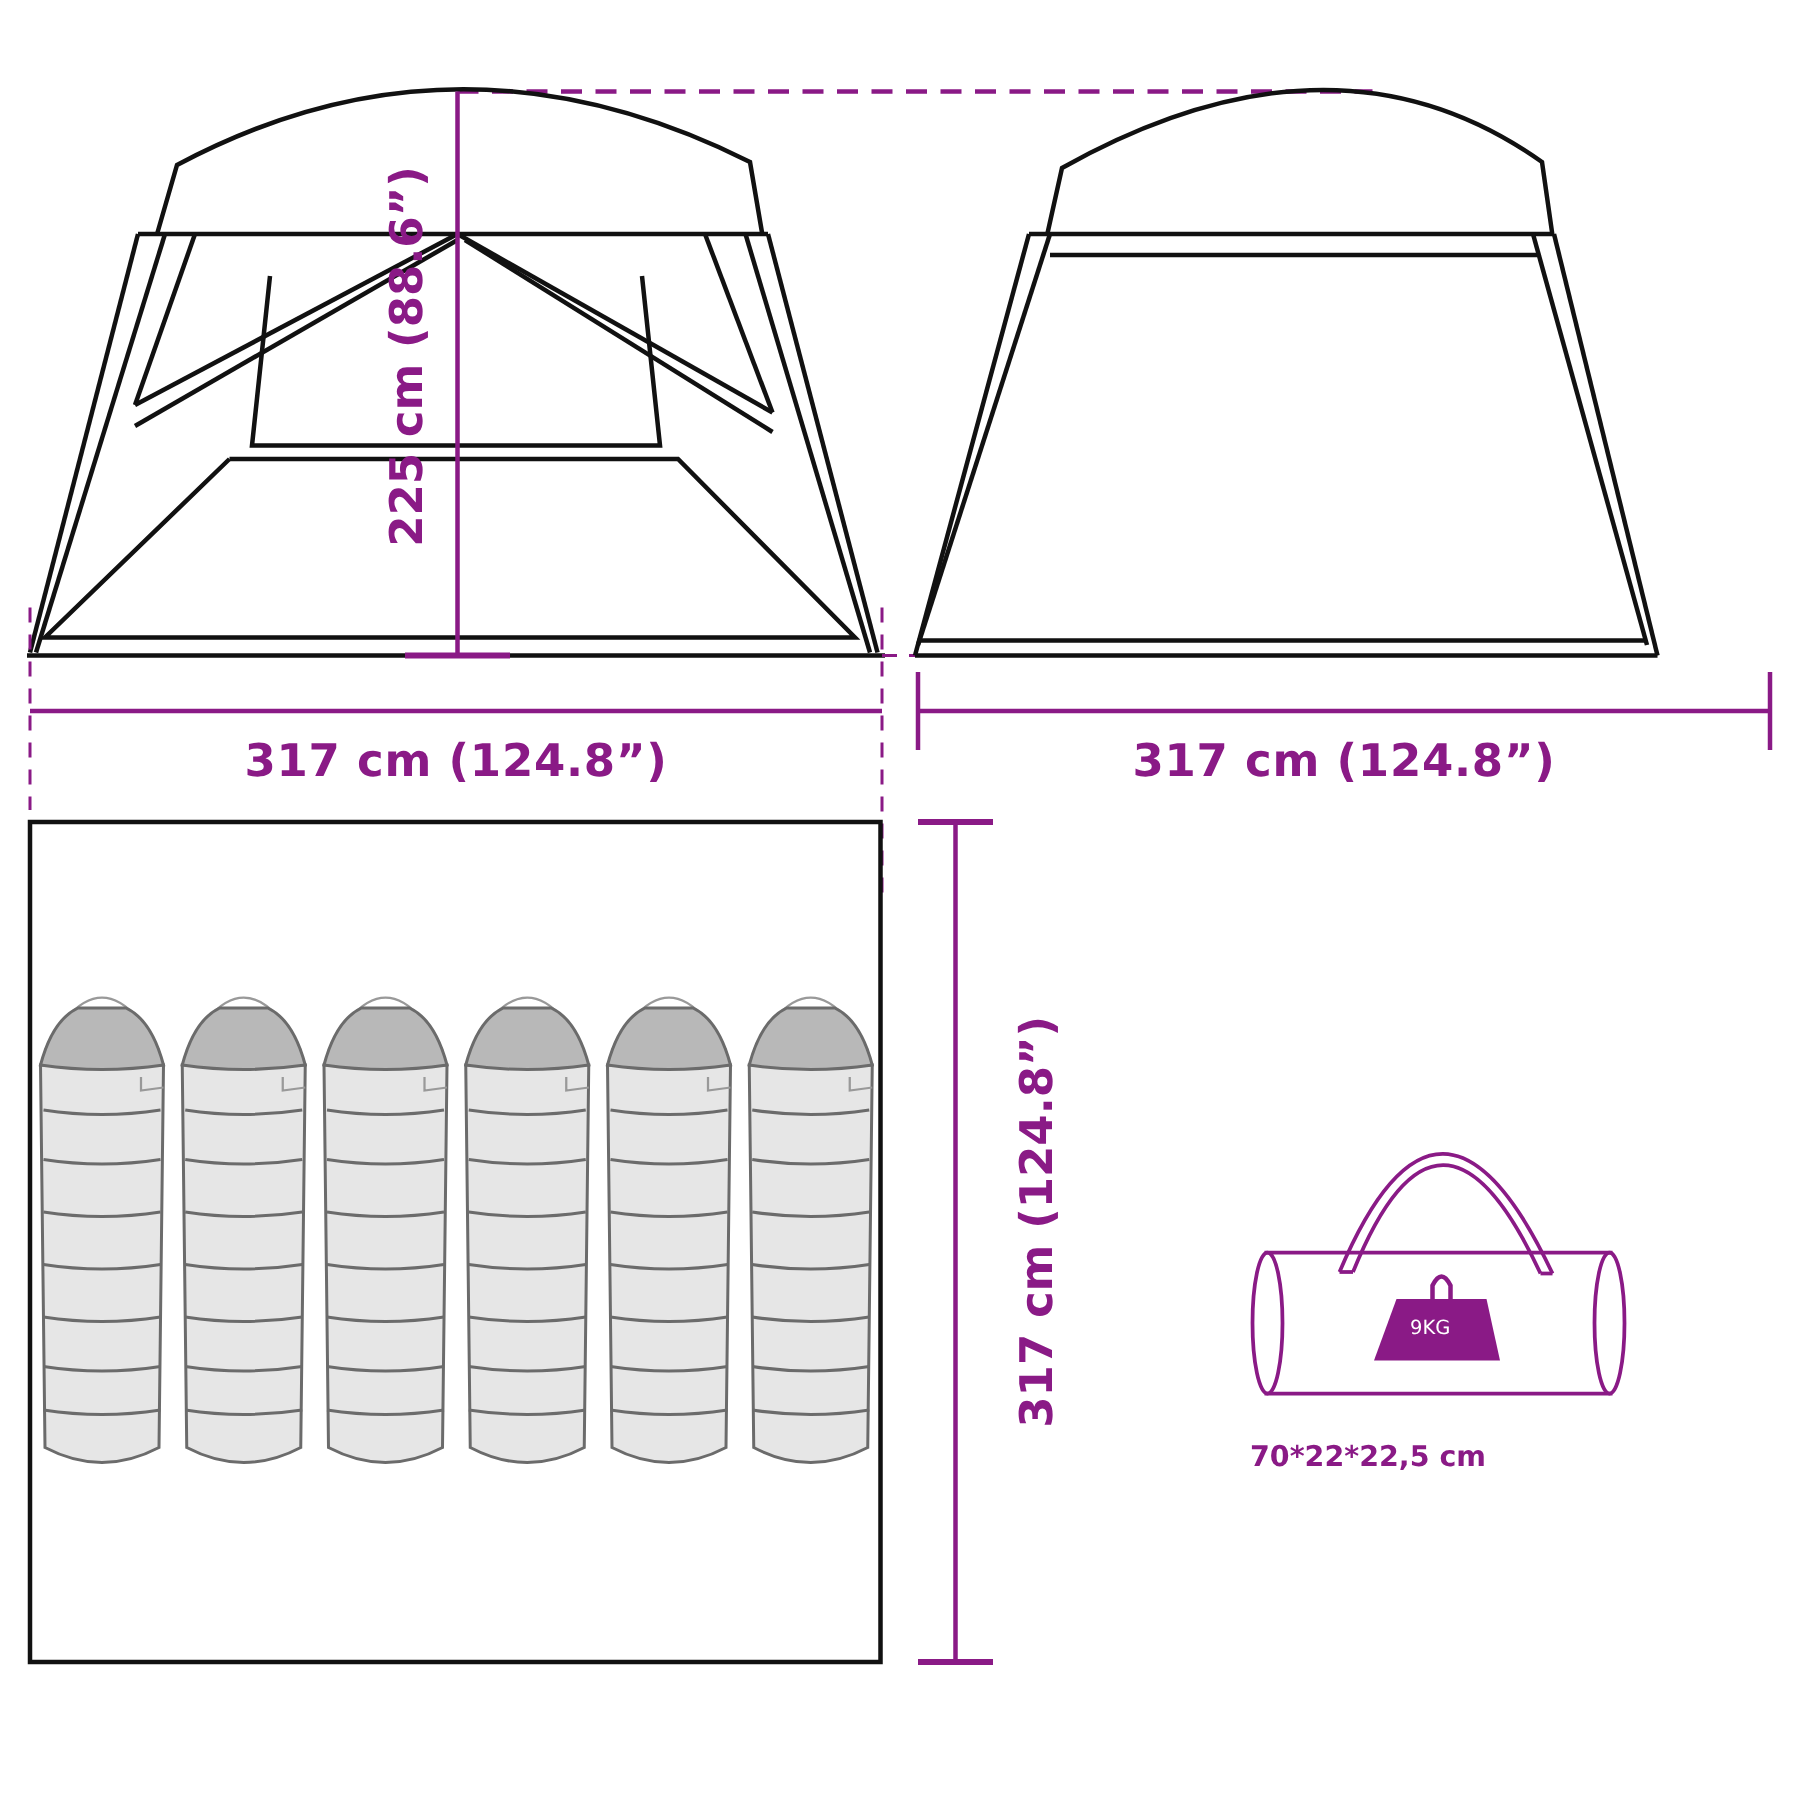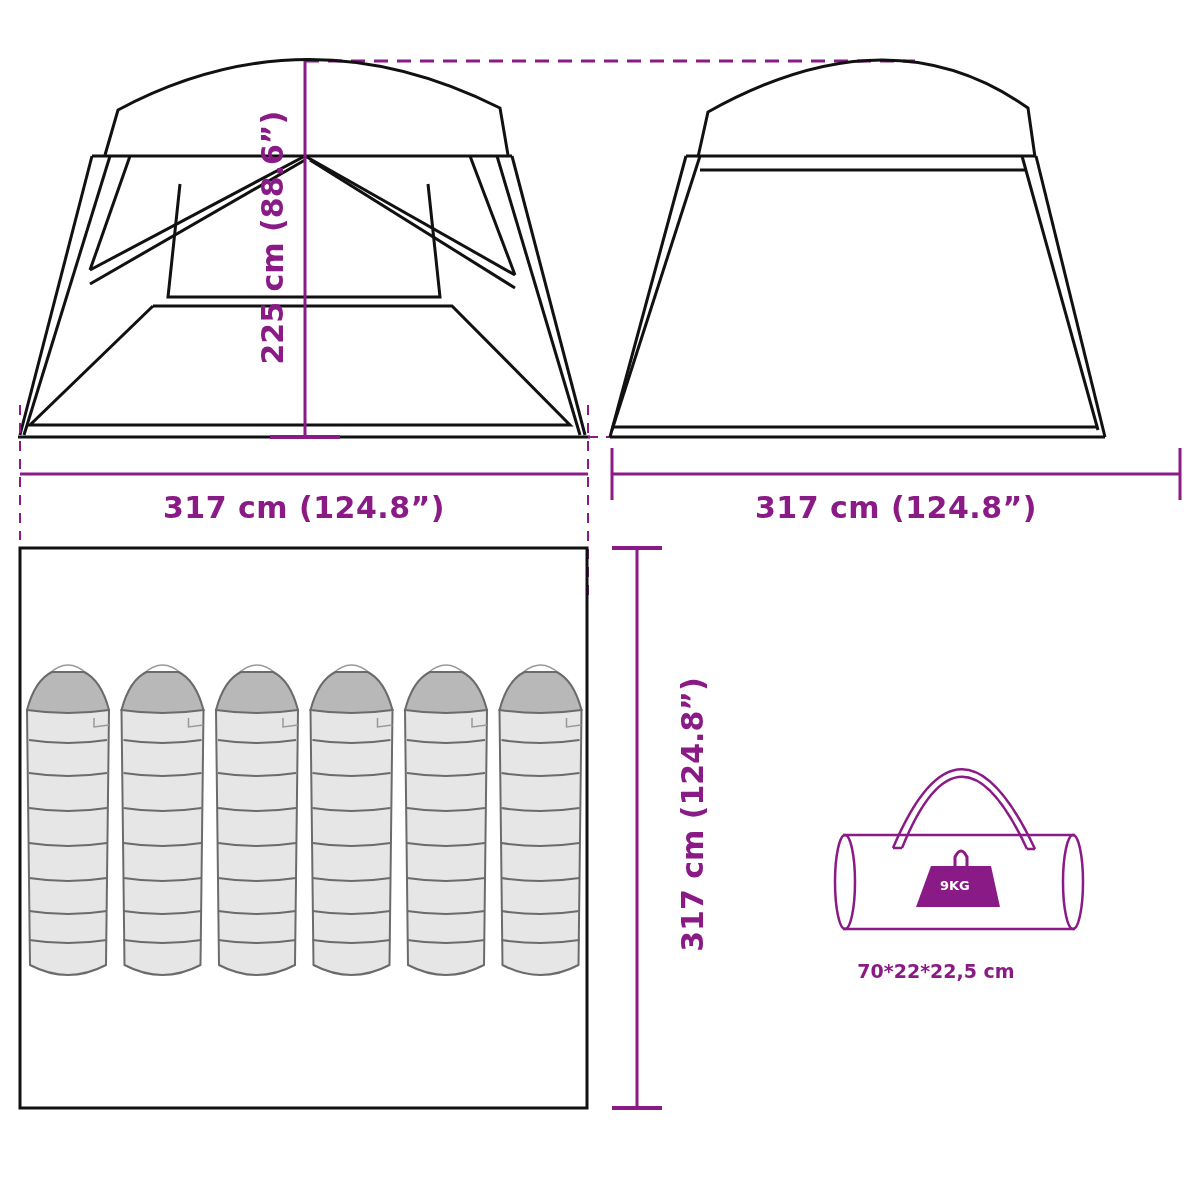--- a/index.html
+++ b/index.html
@@ -2,21 +2,21 @@
 <html><head>
 <meta charset="utf-8">
 <style>
   html, body { margin: 0; padding: 0; background: #ffffff; }
   body { width: 1200px; height: 1200px; position: relative; overflow: hidden; font-family: "DejaVu Sans", sans-serif; }
   svg.stage { position: absolute; left: 0; top: 0; }
   .dim-text { position: absolute; color: #8a1a86; font-weight: bold; font-family: "DejaVu Sans", sans-serif; white-space: nowrap; }
   .dim-h { font-size: 30px; letter-spacing: 0.5px; }
   .dim-v { font-size: 30px; transform-origin: center center; transform: rotate(-90deg); }
   .pack-label { font-size: 19px; }
-  .weight-label { position: absolute; color: #ffffff; font-weight: bold; font-size: 13px; font-family: "DejaVu Sans", sans-serif; }
+  .weight-label { position: absolute; color: #ffffff; font-weight: normal; font-size: 13px; font-family: "DejaVu Sans", sans-serif; }
 </style>
 </head>
 <body>
 
 <svg class="stage" width="1200" height="1200" viewBox="0 0 1200 1200">
 
   <line x1="305" y1="61" x2="915" y2="61" stroke="#8a1a86" stroke-width="3" stroke-dasharray="14,9"></line>
 
   <g fill="none" stroke="#111" stroke-width="3">
     <path d="M105,155 L118,110 Q305,10 500,108 L508,155"></path>
@@ -166,13 +166,13 @@
     <path d="M955,866 L955,857 Q961,845 967,857 L967,866" fill="none" stroke="#8a1a86" stroke-width="3"></path>
     <polygon points="931,866 991,866 1000,907 916,907" fill="#8a1a86"></polygon>
   </g>
 </svg>
 
 <div class="dim-text dim-v" style="left:162px; top:237px; width:220px; text-align:center;">225 cm (88.6”)</div>
 <div class="dim-text dim-h" style="left:20px; top:490px; width:568px; text-align:center;">317 cm (124.8”)</div>
 <div class="dim-text dim-h" style="left:612px; top:490px; width:568px; text-align:center;">317 cm (124.8”)</div>
 <div class="dim-text dim-v" style="left:542px; top:797px; width:300px; text-align:center;">317 cm (124.8”)</div>
 <div class="weight-label" style="left:940px; top:878px;">9KG</div>
-<div class="dim-text pack-label" style="left:816px; top:960px; width:240px; text-align:center;">70*22*22,5 cm</div>
+<div class="dim-text pack-label" style="left:792px; top:960px; width:240px; text-align:center;">70*22*22,5 cm</div>
 
 </body></html>

